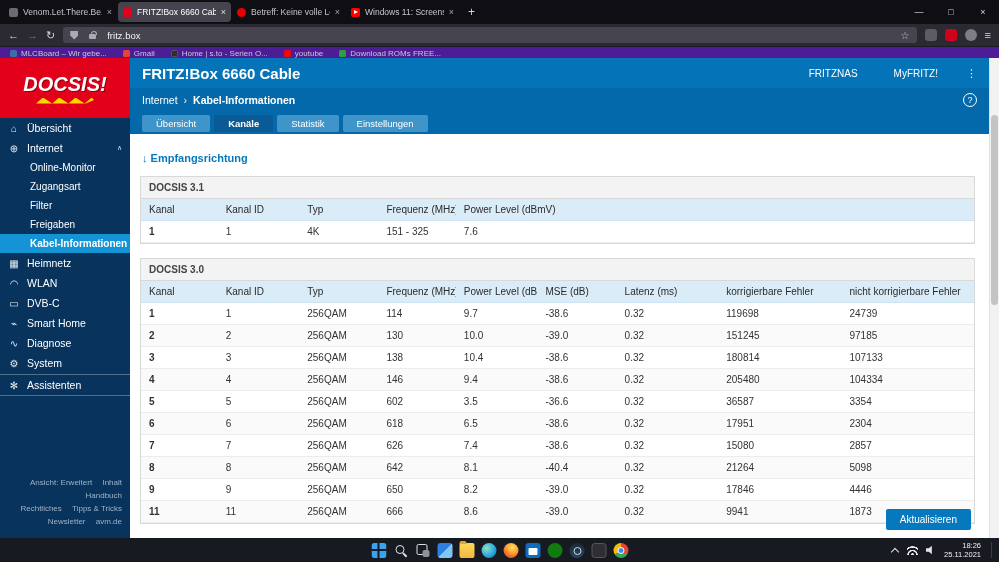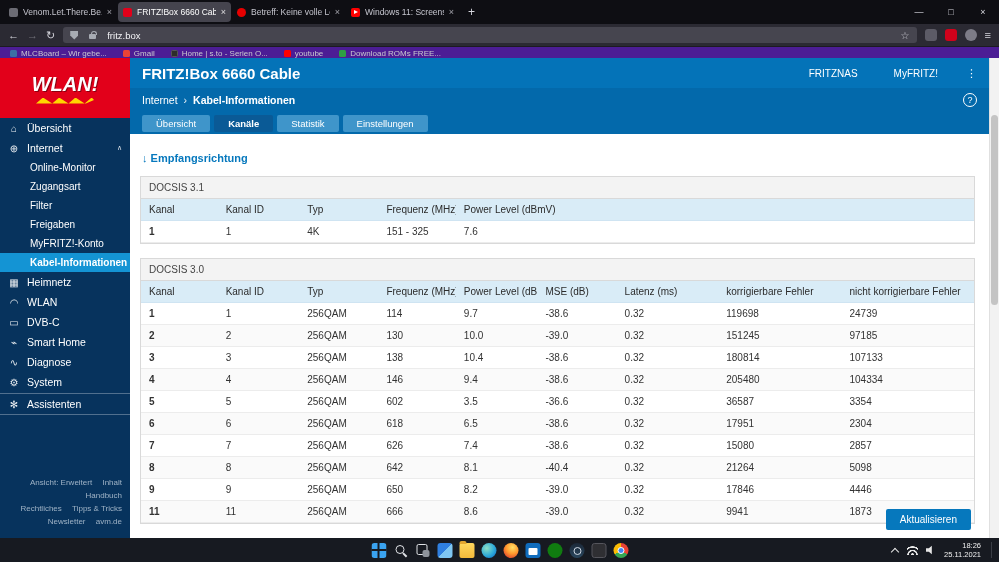--- a/index.html
+++ b/index.html
@@ -88,21 +88,21 @@
   .help-circle::before { content:"?"; }
   #ftabs { height:22px; background:#0369ab; display:flex; align-items:center; gap:4px; padding-left:12px; flex:none; }
   .ftab { height:17px; padding:0 14px; display:flex; align-items:center; font-size:9.5px; color:#fff;
           background:#3f95ca; border-radius:2px; cursor:default; }
   .ftab.active { background:#0a5a96; font-weight:bold; }
 
   #fcontent { flex:1; background:#fff; position:relative; overflow:hidden; padding:16px 14px 0 10px; color:#333; }
   .empfang { color:#0678bd; font-size:11px; font-weight:bold; margin:2px 0 12px 2px; }
   .empfang::before { content:"↓ "; font-weight:normal; }
   .tblock { border:1px solid #d9d9d9; margin-bottom:14px; }
-  .tsection { background:#f3f3f3; padding:5px 8px; font-size:10px; color:#444; border-bottom:1px solid #d9d9d9; }
+  .tsection { background:#f3f3f3; padding:5px 8px; font-size:10px; color:#444; border-bottom:1px solid #d9d9d9;font-weight:bold; }
   table { width:100%; border-collapse:collapse; table-layout:fixed; font-size:10px; color:#333; }
   thead th { background:#d9ecf7; text-align:left; font-weight:normal; color:#2b2b2b;
              padding:5px 8px; border-bottom:1px solid #cfe4f2; overflow:hidden; white-space:nowrap; }
   td { padding:5px 8px; border-bottom:1px solid #ececec; overflow:hidden; white-space:nowrap; }
   tbody tr:nth-child(even) { background:#fafafa; }
   td:first-child { font-weight:bold; }
   .t31 col:nth-child(1){width:9.2%} .t31 col:nth-child(2){width:9.8%} .t31 col:nth-child(3){width:9.5%}
   .t31 col:nth-child(4){width:9.3%} .t31 col:nth-child(5){width:62.2%}
   .t30 col:nth-child(1){width:9.2%} .t30 col:nth-child(2){width:9.8%} .t30 col:nth-child(3){width:9.5%}
   .t30 col:nth-child(4){width:9.3%} .t30 col:nth-child(5){width:9.8%} .t30 col:nth-child(6){width:9.5%}
@@ -226,21 +226,21 @@
   <span class="bm">
     <span class="bmfav bm-roms"></span>
     <span>Download ROMs FREE...</span>
   </span>
 </div>
 
 <div id="page">
 
   <div id="sidebar">
     <div id="logo">
-      <span class="logo-text">WLAN!</span>
+      <span class="logo-text">DOCSIS!</span>
       <span class="logo-zig"></span>
     </div>
     <div class="mitem">
       <i class="mico mi-overview"></i>
       <span>Übersicht</span>
     </div>
     <div class="mitem">
       <i class="mico mi-internet"></i>
       <span>Internet</span>
       <span class="chev-up"></span>
@@ -249,23 +249,20 @@
       <span>Online-Monitor</span>
     </div>
     <div class="msub">
       <span>Zugangsart</span>
     </div>
     <div class="msub">
       <span>Filter</span>
     </div>
     <div class="msub">
       <span>Freigaben</span>
-    </div>
-    <div class="msub">
-      <span>MyFRITZ!-Konto</span>
     </div>
     <div class="msub selected">
       <span>Kabel-Informationen</span>
     </div>
     <div class="mitem">
       <i class="mico mi-homenet"></i>
       <span>Heimnetz</span>
     </div>
     <div class="mitem">
       <i class="mico mi-wifi"></i>

